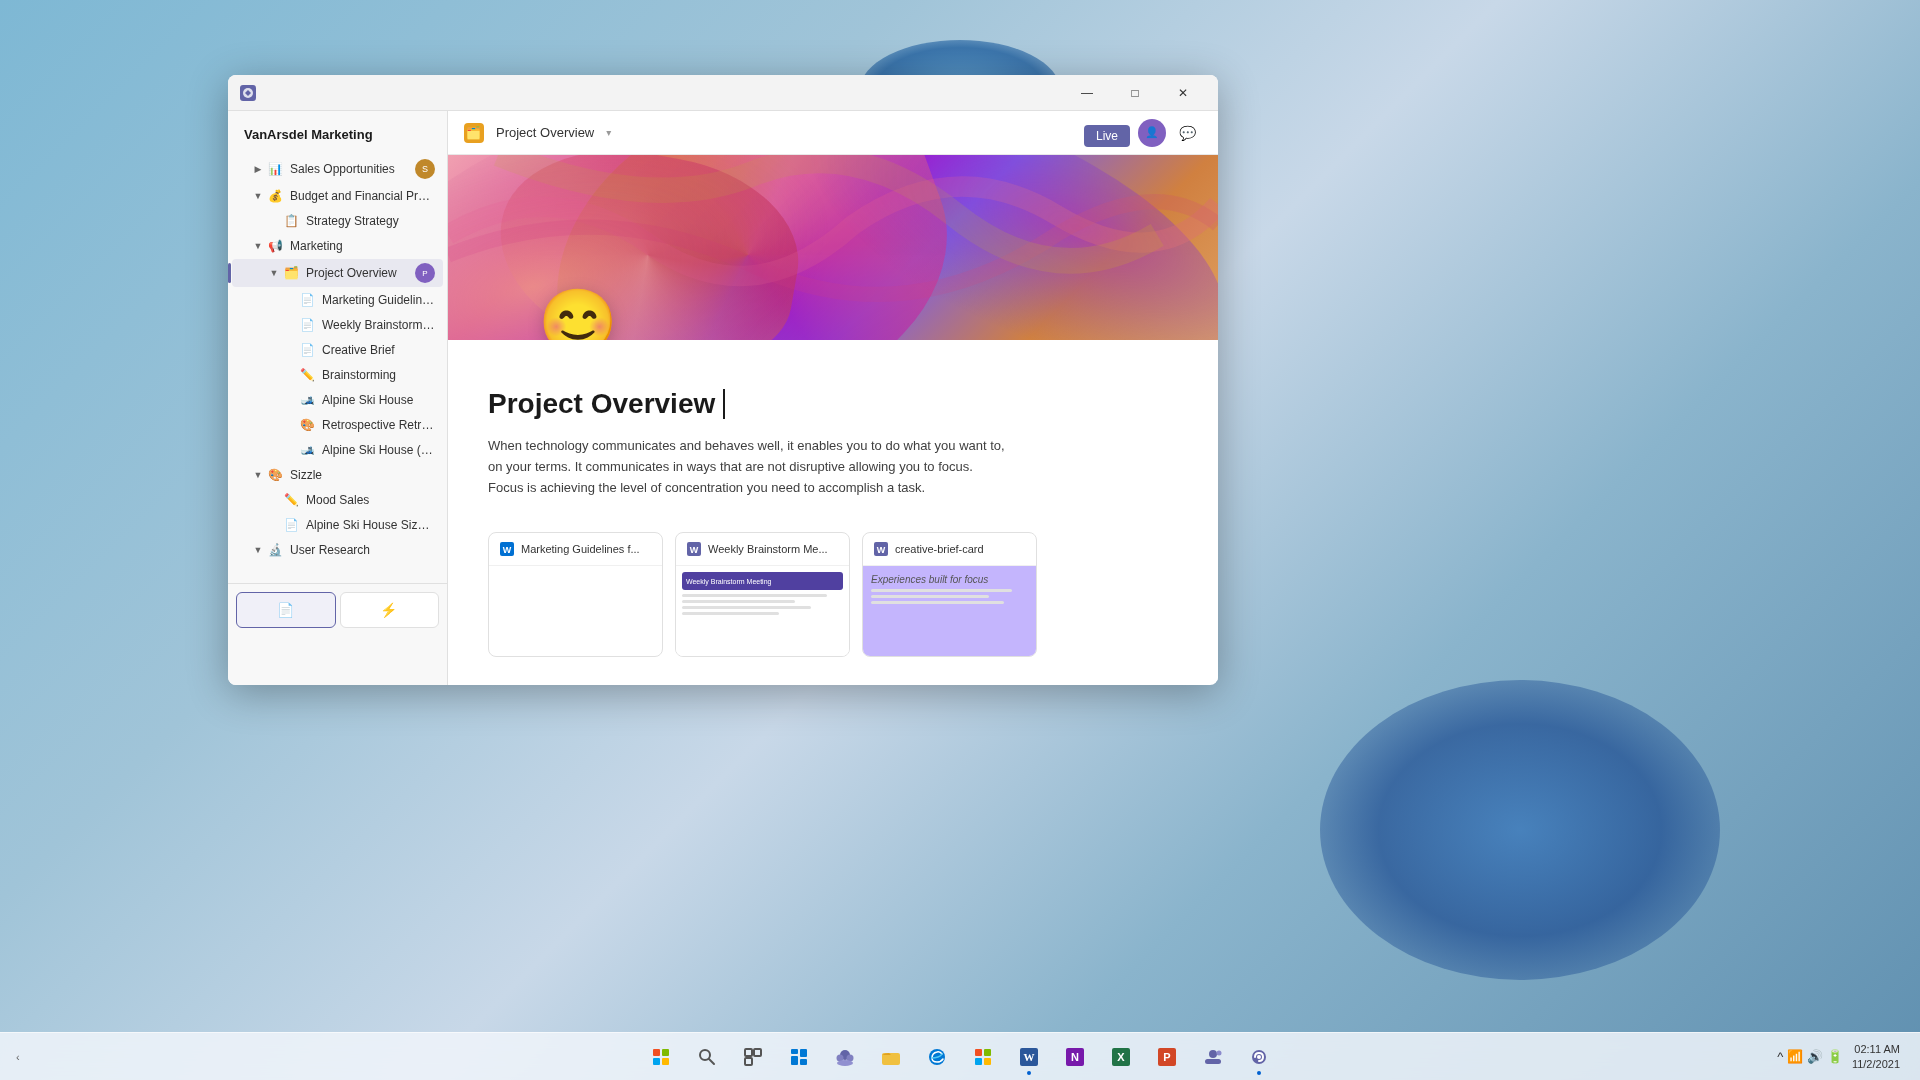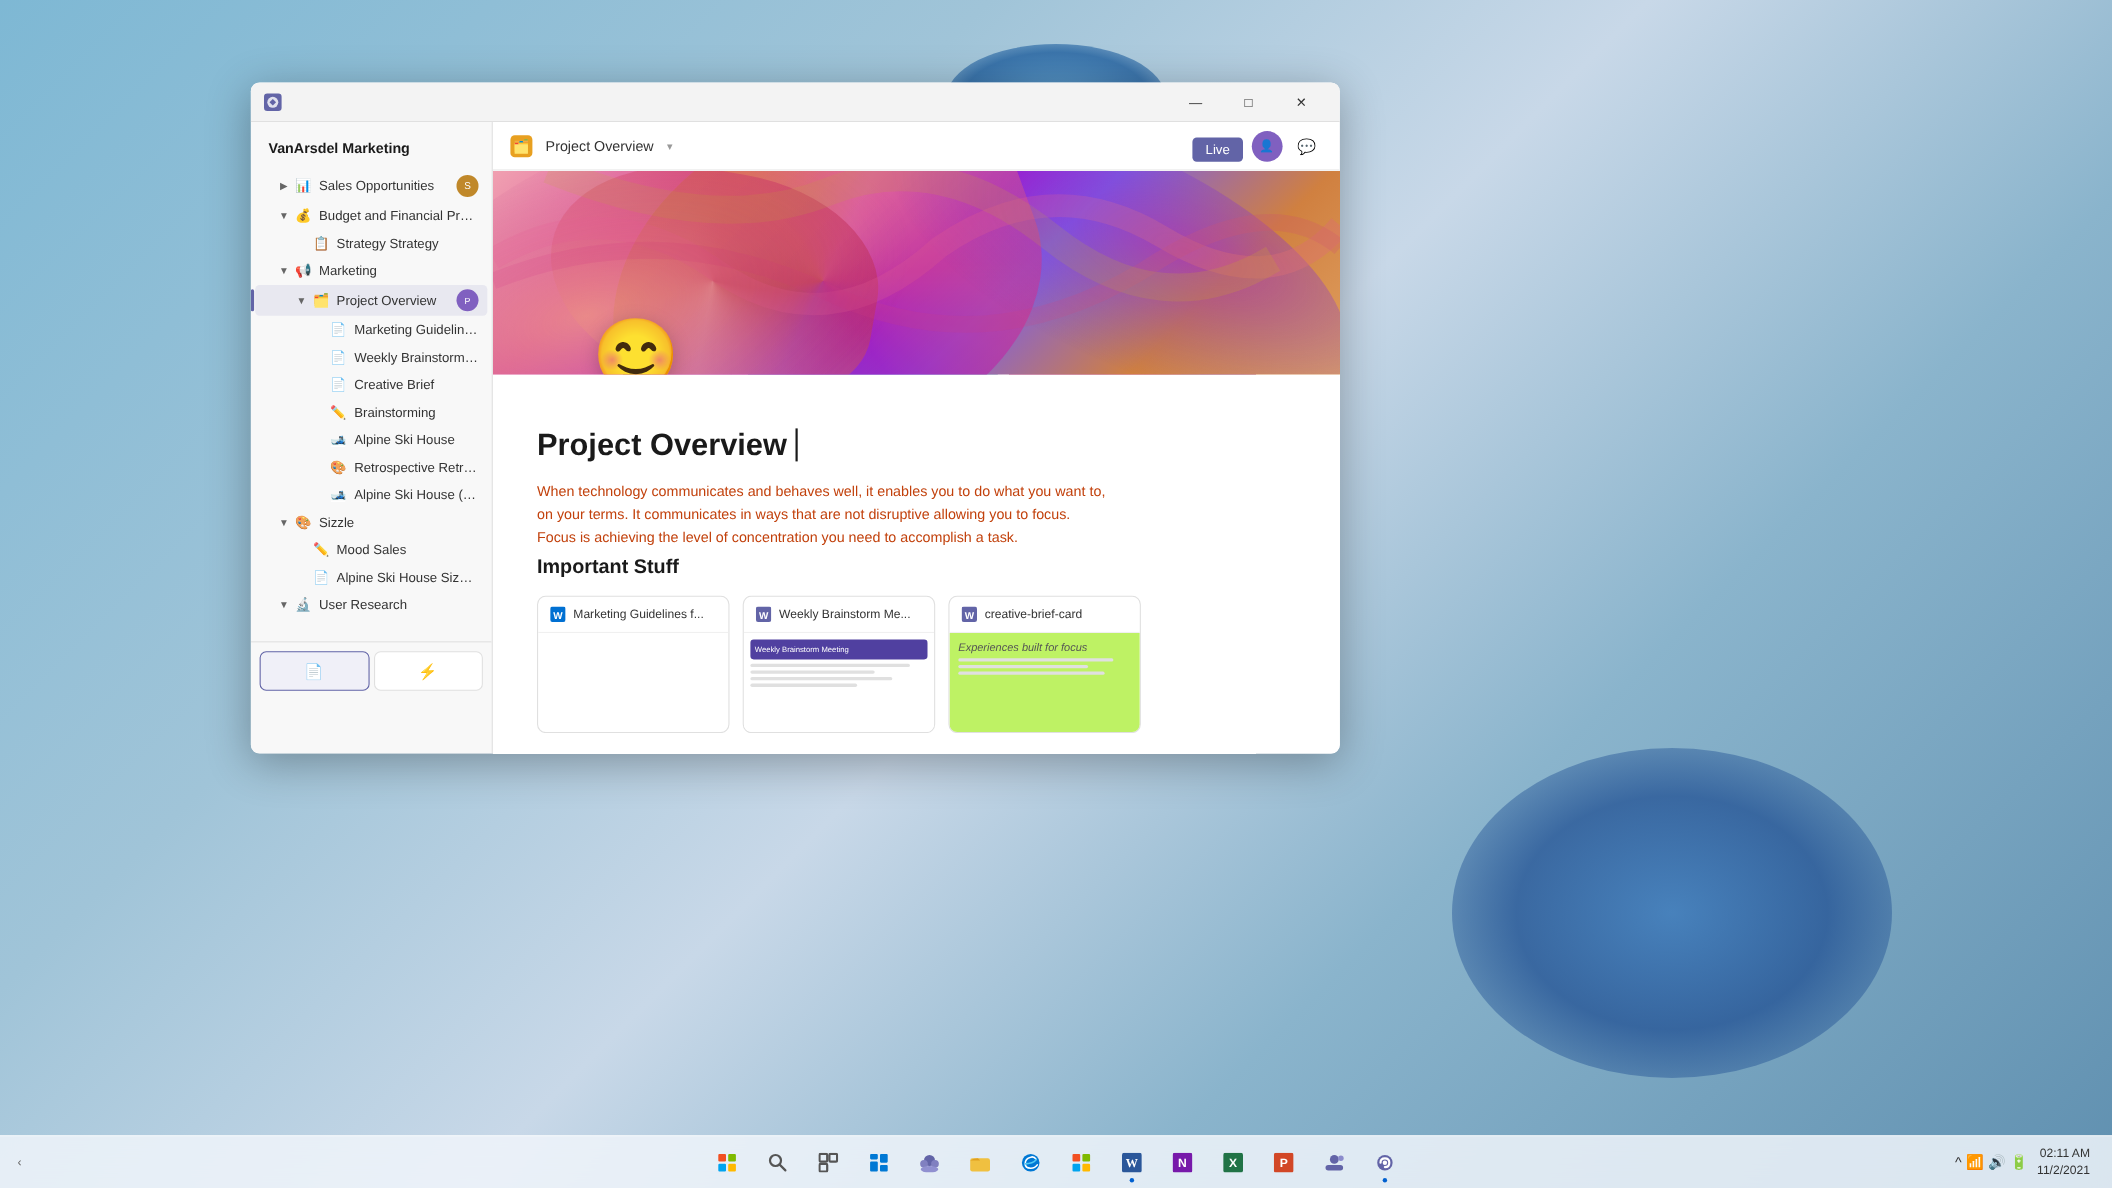--- a/index.html
+++ b/index.html
@@ -342,23 +342,23 @@
     }
     .cursor-indicator {
       width: 2px;
       height: 30px;
       background: #1a1a1a;
       display: inline-block;
     }
 
     .page-description {
       font-size: 13px;
-      color: #c2410c;
+      color: #404040;
       line-height: 1.6;
-      margin-bottom: 6px;
+      margin-bottom: 34px;
       max-width: 520px;
     }
 
     .section-title {
       font-size: 18px;
       font-weight: 700;
       color: #1a1a1a;
       margin-bottom: 16px;
     }
 
@@ -450,21 +450,21 @@
     }
     .preview-brainstorm-line {
       height: 3px;
       background: #e0e0e0;
       border-radius: 2px;
       margin-bottom: 3px;
     }
 
     
     .preview-brief {
-      background: #bef264;
+      background: #c4b5fd;
       padding: 8px;
     }
     .preview-brief-text {
       font-size: 10px;
       color: #555;
       font-style: italic;
       margin-bottom: 4px;
     }
     .preview-brief-line {
       height: 3px;
@@ -737,21 +737,20 @@
           <div class="hero-emoji">😊</div>
         </div>
 
         <div class="page-content">
           <h1 class="page-title">
             <span>Project Overview</span>
             <span class="cursor-indicator"></span>
           </h1>
           <p class="page-description">When technology communicates and behaves well, it enables you to do what you want to, on your terms. It communicates in ways that are not disruptive allowing you to focus. Focus is achieving the level of concentration you need to accomplish a task.</p>
 
-          <h2 class="section-title">Important Stuff</h2>
 
           <div class="cards-row">
 
             <div class="doc-card">
               <div class="doc-card-header">
                 <div class="doc-card-icon" style="color:#0070d2;">
                   <svg width="14" height="14" viewBox="0 0 14 14" fill="#0070d2">
                     <rect width="14" height="14" rx="2" fill="#0070d2"></rect>
                     <text x="7" y="11" text-anchor="middle" font-size="9" fill="white" font-weight="bold">W</text>
                   </svg>

